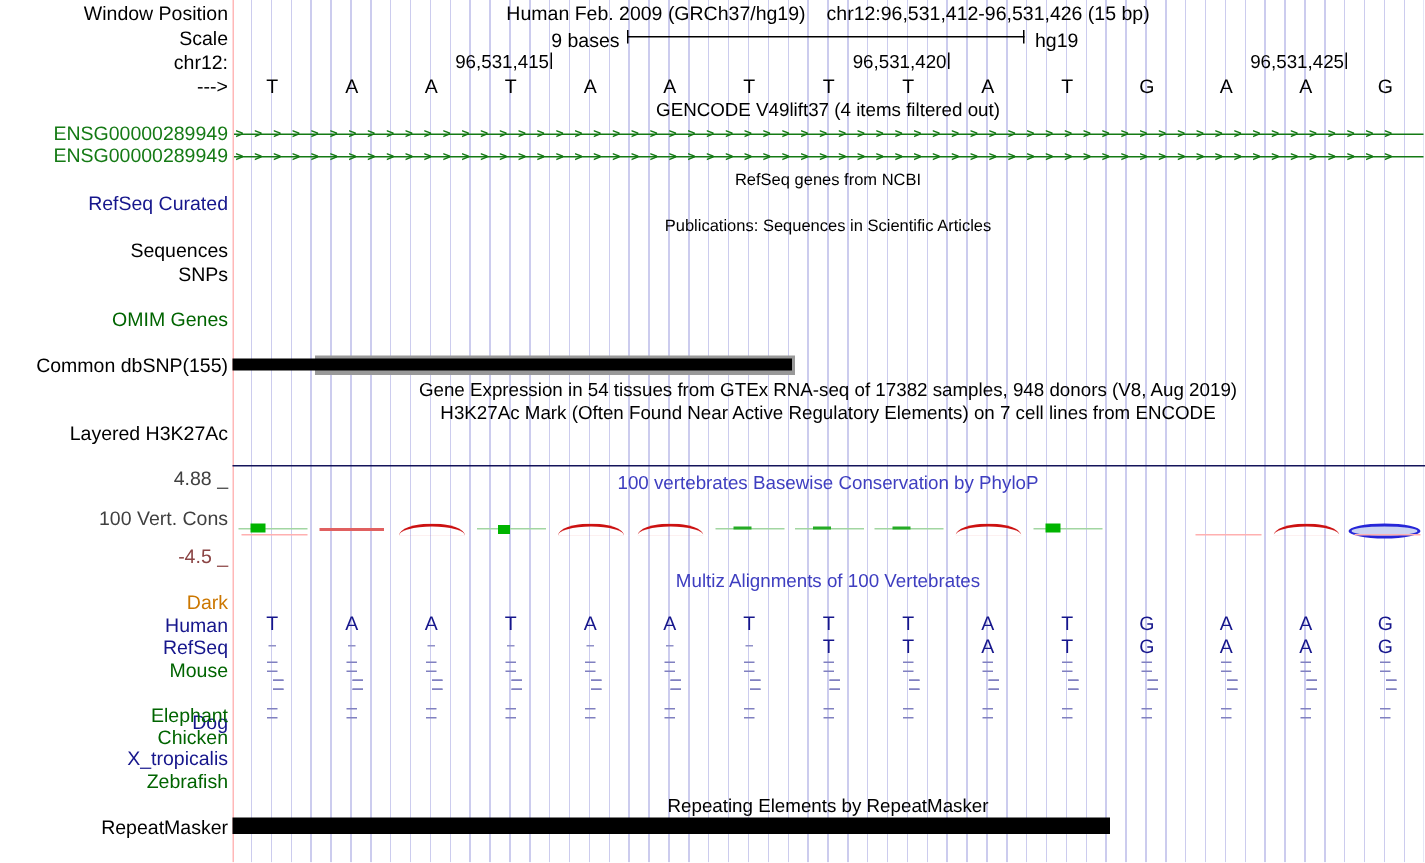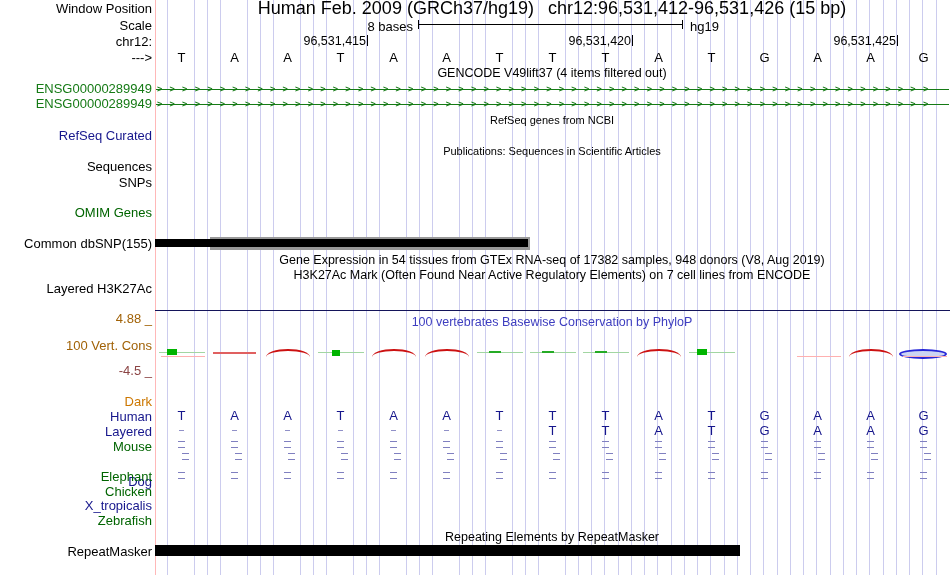--- a/index.html
+++ b/index.html
@@ -9,21 +9,21 @@
         background:repeating-linear-gradient(to right,transparent 0px,transparent 12.25px,#ccccee 12.25px,#ccccee 13.25px);}
   .pink-line{position:absolute;left:155px;top:0;width:1px;height:575px;background:#ffb8b8;}
   .lbl{position:absolute;right:798px;white-space:nowrap;font-size:13px;line-height:13px;}
   .ctitle{position:absolute;left:552px;transform:translateX(-50%);white-space:nowrap;
           font-size:12.5px;line-height:13px;}
   .small{font-size:11px;}
   .green{color:#006400;}
   .gene-green{color:#157a15;}
   .navy{color:#16168c;}
   .blue-t{color:#3e3ec0;}
-  .cons-blue{color:#a16207;}
+  .cons-blue{color:#404040;}
   .cons-brown{color:#8b4444;}
   .hdr-gap{display:inline-block;width:14px;}
   .scalebar{position:absolute;left:418px;top:24px;width:265px;height:1px;background:#000;}
   .scaletick{position:absolute;width:1px;height:9px;top:20px;background:#000;}
   .seq-cell{position:absolute;width:53px;text-align:center;font-size:13px;line-height:13px;}
   .tick-num{position:absolute;top:35px;white-space:nowrap;font-size:12.5px;line-height:12px;text-align:right;}
   .tick-mark{position:absolute;top:35px;width:1px;height:11px;background:#000;}
   .gene-line{position:absolute;left:156px;width:793px;height:1px;background:#157a15;}
   .gene-arrows{position:absolute;left:157px;width:791px;overflow:hidden;color:#157a15;
                font-size:9px;line-height:9px;letter-spacing:7.3px;font-weight:bold;}
@@ -44,26 +44,26 @@
   .eq2 .eq{margin-bottom:3px;}
 </style>
 </head>
 <body>
 
 <div id="browser">
   <div class="grid"></div>
   <div class="pink-line"></div>
 
   <div class="lbl" style="top:2px">Window Position</div>
-  <div class="ctitle" style="top:2px;font-size:18px">
+  <div class="ctitle" style="top:2px;font-size:13px">
     <span>Human Feb. 2009 (GRCh37/hg19)</span><span class="hdr-gap"></span><span>chr12:96,531,412-96,531,426 (15 bp)</span>
   </div>
 
   <div class="lbl" style="top:19px">Scale</div>
-  <div style="position:absolute;right:537px;top:19px;font-size:13px;white-space:nowrap">8 bases</div>
+  <div style="position:absolute;right:537px;top:19px;font-size:13px;white-space:nowrap">9 bases</div>
   <div class="scalebar"></div>
   <div class="scaletick" style="left:418px"></div>
   <div class="scaletick" style="left:682px"></div>
   <div style="position:absolute;left:690px;top:19px;font-size:13px">hg19</div>
 
   <div class="lbl" style="top:35px">chr12:</div>
   <div id="ruler">
       <div class="tick-num" style="right: 584px; position: absolute;">96,531,415</div>
       <div class="tick-mark" style="left: 367px; position: absolute;"></div>
       <div class="tick-num" style="right: 319px; position: absolute;">96,531,420</div>
@@ -140,20 +140,21 @@
       <div class="wl w-green-dash" style="left: 595px; top: 351px; width: 12px; position: absolute;"></div>
       <div class="wl w-red-arc" style="left: 637px; top: 349px; width: 44px; position: absolute;"></div>
       <div class="wl w-green-line" style="left: 689px; top: 352px; width: 46px; position: absolute;"></div>
       <div class="wl w-green-block" style="left: 697px; top: 349px; width: 10px; position: absolute;"></div>
       <div class="wl w-red-line-light" style="left: 797px; top: 356px; width: 44px; position: absolute;"></div>
       <div class="wl w-red-arc" style="left: 849px; top: 349px; width: 44px; position: absolute;"></div>
       <div class="wl w-blue-oval" style="left: 899px; top: 349px; width: 44px; position: absolute;"></div>
       <div class="wl w-red-line-light" style="left: 903px; top: 356px; width: 44px; position: absolute;"></div>
     </div>
 
+  <div class="ctitle blue-t" style="top:381px">Multiz Alignments of 100 Vertebrates</div>
   <div id="multiz">
       <div class="lbl" style="top: 395px; color: rgb(204, 119, 0); position: absolute;">Dark</div>
       <div class="lbl" style="top: 410px; color: rgb(22, 22, 140); position: absolute;">Human</div>
       <div class="aln-cell" style="left: 155px; top: 409px; position: absolute;">
         <span class="aln-letter">T</span>
       </div>
       <div class="aln-cell" style="left: 208px; top: 409px; position: absolute;">
         <span class="aln-letter">A</span>
       </div>
       <div class="aln-cell" style="left: 261px; top: 409px; position: absolute;">
@@ -188,21 +189,21 @@
       </div>
       <div class="aln-cell" style="left: 791px; top: 409px; position: absolute;">
         <span class="aln-letter">A</span>
       </div>
       <div class="aln-cell" style="left: 844px; top: 409px; position: absolute;">
         <span class="aln-letter">A</span>
       </div>
       <div class="aln-cell" style="left: 897px; top: 409px; position: absolute;">
         <span class="aln-letter">G</span>
       </div>
-      <div class="lbl" style="top: 425px; color: rgb(22, 22, 140); position: absolute;">Layered</div>
+      <div class="lbl" style="top: 425px; color: rgb(22, 22, 140); position: absolute;">RefSeq</div>
       <div class="aln-cell" style="left: 155px; top: 424px; position: absolute;">
         <div class="dash" style="position: absolute;"></div>
       </div>
       <div class="aln-cell" style="left: 208px; top: 424px; position: absolute;">
         <div class="dash" style="position: absolute;"></div>
       </div>
       <div class="aln-cell" style="left: 261px; top: 424px; position: absolute;">
         <div class="dash" style="position: absolute;"></div>
       </div>
       <div class="aln-cell" style="left: 314px; top: 424px; position: absolute;">

